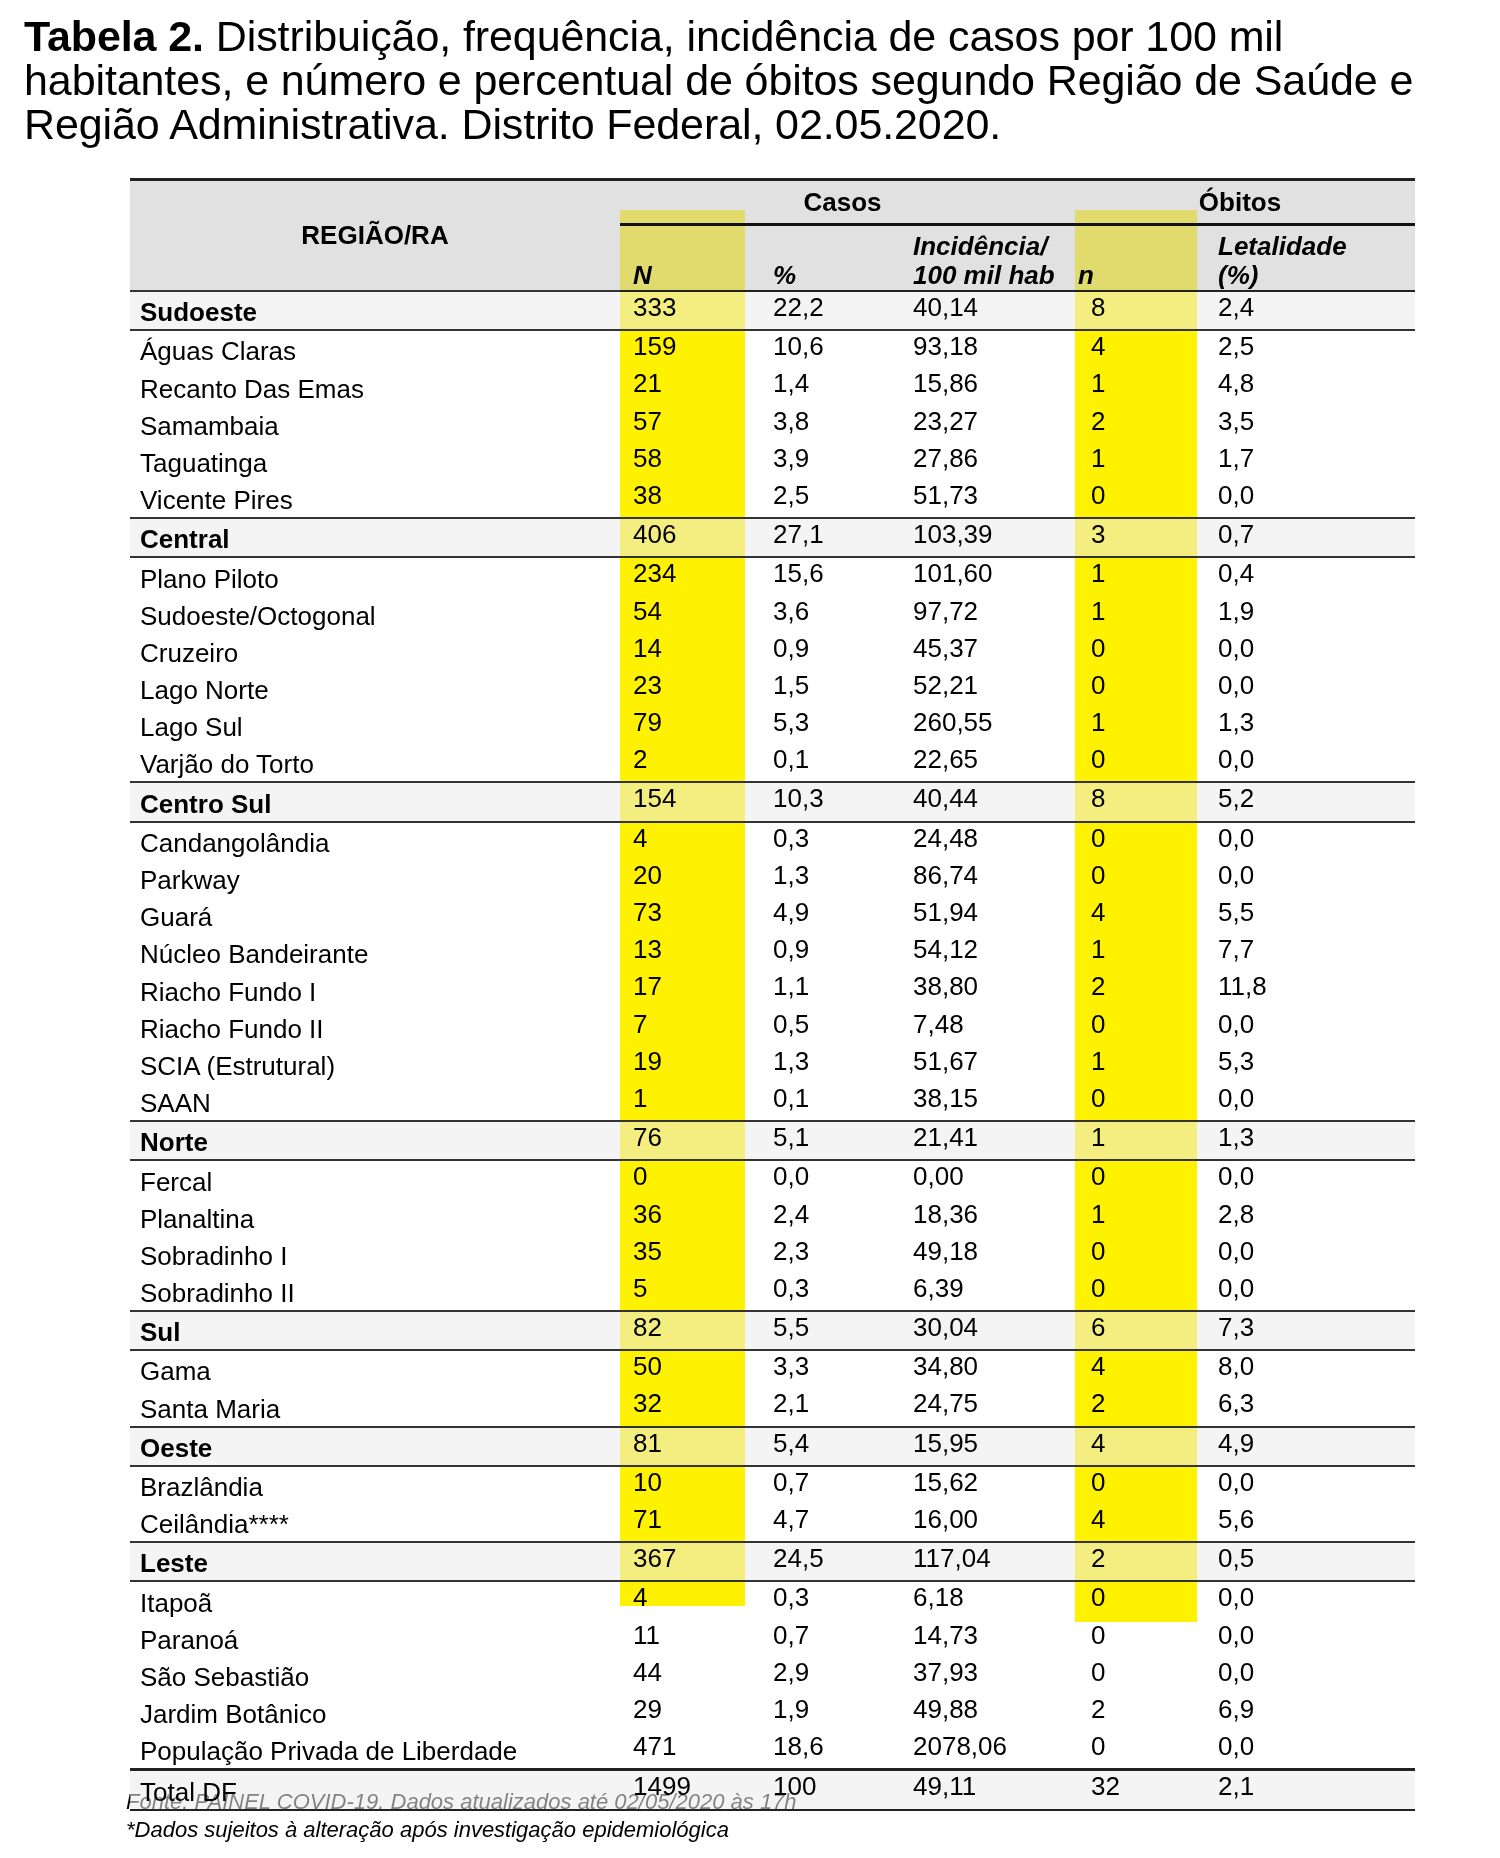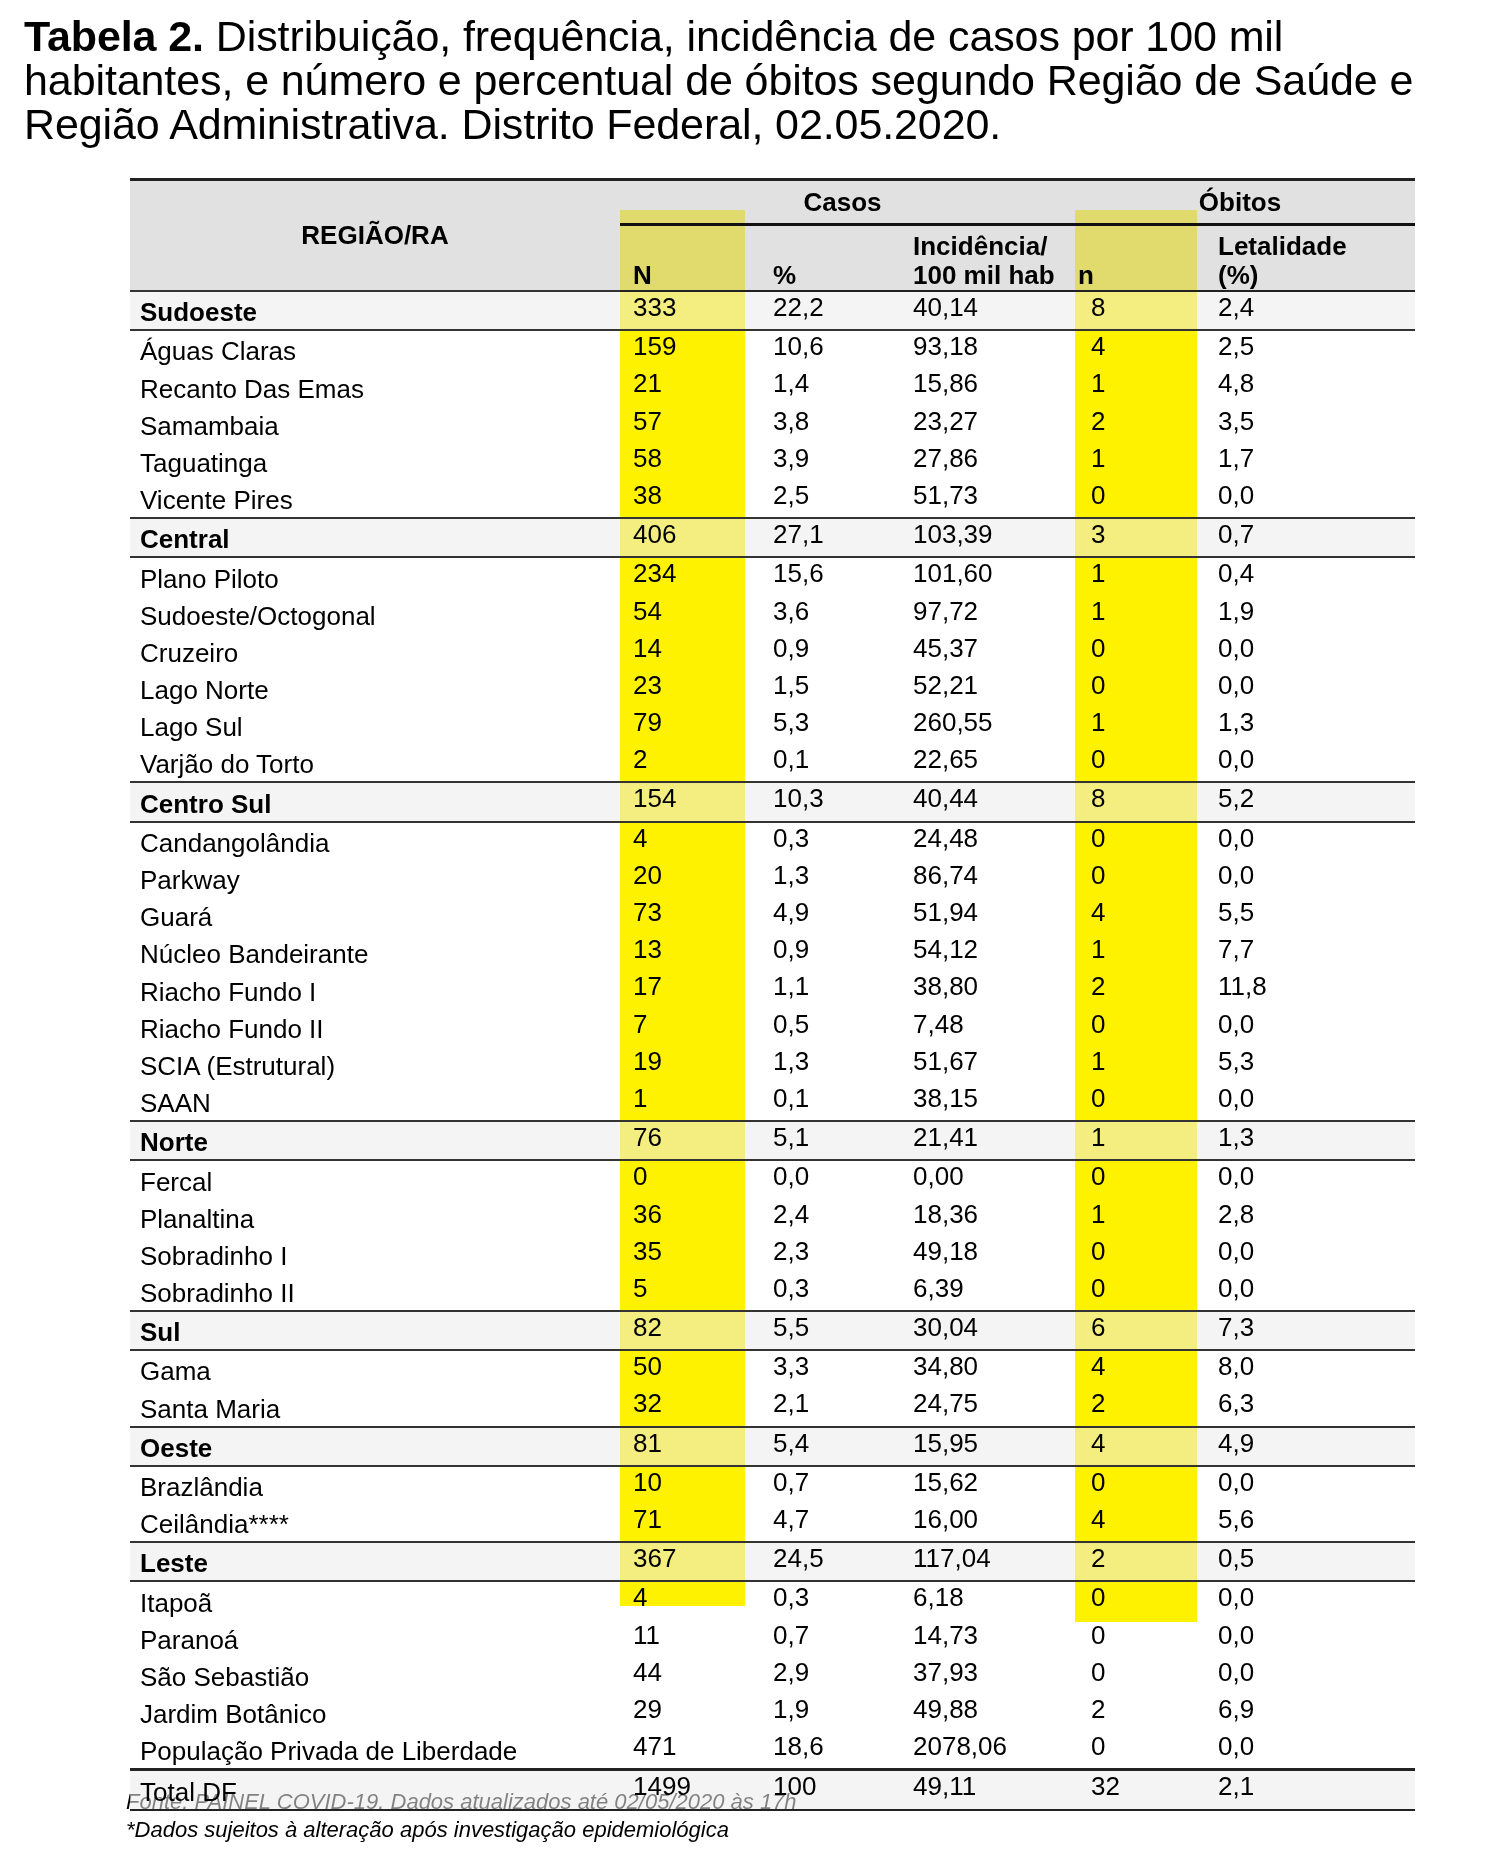--- a/index.html
+++ b/index.html
@@ -17,21 +17,21 @@
     table { position: relative; z-index: 1; border-collapse: collapse; width: 1285px;
             table-layout: fixed; font-size: 26px; }
     col.c0 { width: 490px; } col.c1 { width: 140px; } col.c2 { width: 140px; }
     col.c3 { width: 165px; } col.c4 { width: 140px; } col.c5 { width: 210px; }
 
     thead tr.h1 th { border-top: 3px solid #222; }
     thead th { background: rgba(200,200,200,0.55); font-weight: bold; text-align: left;
                vertical-align: bottom; padding: 0 0 0 13px; line-height: 29px; }
     th.region-h { text-align: center; vertical-align: middle; padding-left: 0; }
     th.group-h { text-align: center; height: 42px; vertical-align: middle; }
-    tr.h2 th { height: 64px; border-bottom: 2px solid #222; }
+    tr.h2 th { height: 64px; border-bottom: 2px solid #222; font-style: italic; }
     tr.h2 th.sub { border-top: 3px solid #111; }
     th.casos-h { padding-left: 0; }
     th.obitos-h { padding-left: 0; }
 
     tbody td { padding: 0 0 0 13px; height: 37.2px; line-height: 30px; vertical-align: top; }
     tbody td.name { padding-left: 10px; vertical-align: bottom; line-height: 34px; }
     tbody tr.region td { background: rgba(235,235,235,0.55); font-weight: normal;
                          border-top: 2px solid #333; border-bottom: 2px solid #333; }
     tbody tr.region td.name { font-weight: bold; }
     tbody tr.total td { background: rgba(235,235,235,0.55);

